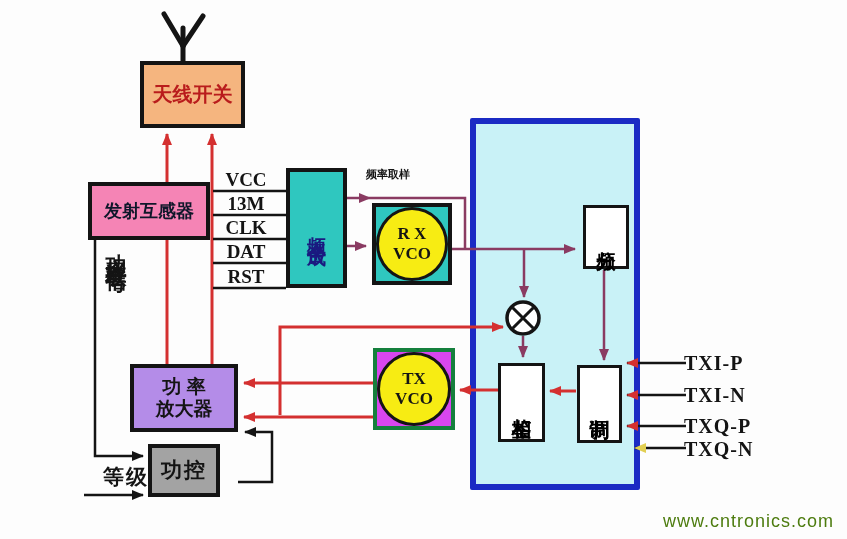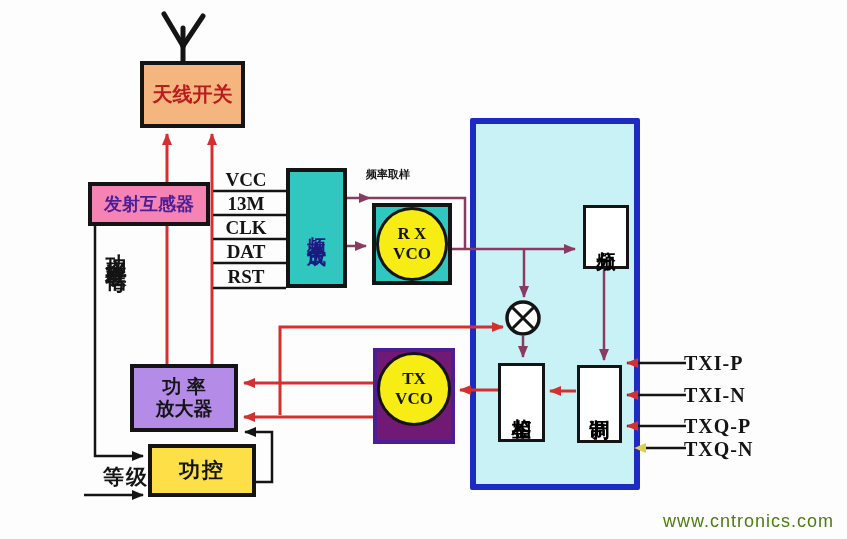--- a/index.html
+++ b/index.html
@@ -18,32 +18,32 @@
   }
   .lbl{position:absolute; font-weight:bold; color:#141414; z-index:3; white-space:nowrap;}
   .vtext{writing-mode:vertical-lr; text-orientation:upright;}
   .serif{font-family:"Liberation Serif", serif;}
 
   .rfbox{position:absolute; left:470px; top:118px; width:170px; height:372px;
     background:var(--rf-fill,#c9f2f7); border:6px solid var(--rf-border,#1b2bc4);
     box-sizing:border-box; z-index:1; border-radius:2px;}
 
   .b-antsw{left:140px; top:61px; width:105px; height:67px; background:#f5b57f; color:#b91c1c; font-size:20px;}
-  .b-xfmr{left:88px; top:182px; width:122px; height:44px; background:#f584b5; color:#4c1d95; font-size:18px;}
+  .b-xfmr{left:88px; top:182px; width:122px; height:58px; background:#f584b5; color:#0f172a; font-size:18px;}
   .b-synth{left:286px; top:168px; width:61px; height:120px; background:#2fc7bf; color:#1a1a80; font-size:19px; letter-spacing:3px;}
   .b-pa{left:130px; top:364px; width:108px; height:68px; background:#b48ce8; color:#141414; font-size:19px;text-align:center;}
-  .b-pwrctl{left:148px; top:444px; width:108px; height:53px; background:#fde047; color:#141414; font-size:21px; letter-spacing:2px;}
+  .b-pwrctl{left:148px; top:444px; width:72px; height:53px; background:#a3a3a3; color:#141414; font-size:21px; letter-spacing:2px;}
   .b-div{left:583px; top:205px; width:46px; height:64px; background:#ffffff; border-width:3px; font-size:19px;}
   .b-phase{left:498px; top:363px; width:47px; height:79px; background:#ffffff; border-width:3px; font-size:20px;}
   .b-mod{left:577px; top:365px; width:45px; height:78px; background:#ffffff; border-width:3px; font-size:20px;}
 
   .vco{position:absolute; box-sizing:border-box; z-index:3; display:flex;
     justify-content:center;}
   .v-rx{left:372px; top:203px; width:80px; height:82px; background:#2fc7bf; border:4px solid #141414;}
-  .v-tx{left:373px; top:348px; width:82px; height:96px; background:#701a75; border:4px solid #4c1d95;}
+  .v-tx{left:373px; top:348px; width:82px; height:82px; background:#d946ef; border:4px solid #15803d;}
   .vco .circ{width:68px; height:68px; border-radius:50%; background:#f7ec13; border:3px solid #141414;
     display:flex; flex-direction:column; align-items:center; justify-content:center;
     font-family:"Liberation Serif", serif; font-weight:bold; font-size:17px; color:#141414; line-height:1.2;}
 
   .pin{font-size:19px; width:60px; text-align:center;}
   .iq{font-size:20px; letter-spacing:1px;}
   .wm{position:absolute; left:663px; top:511px; font-size:18px; color:#4d7c0f;
     font-weight:normal; z-index:3; letter-spacing:1px;}
 
   .st-red{stroke:var(--sig-red); stroke-width:3; fill:none;}

